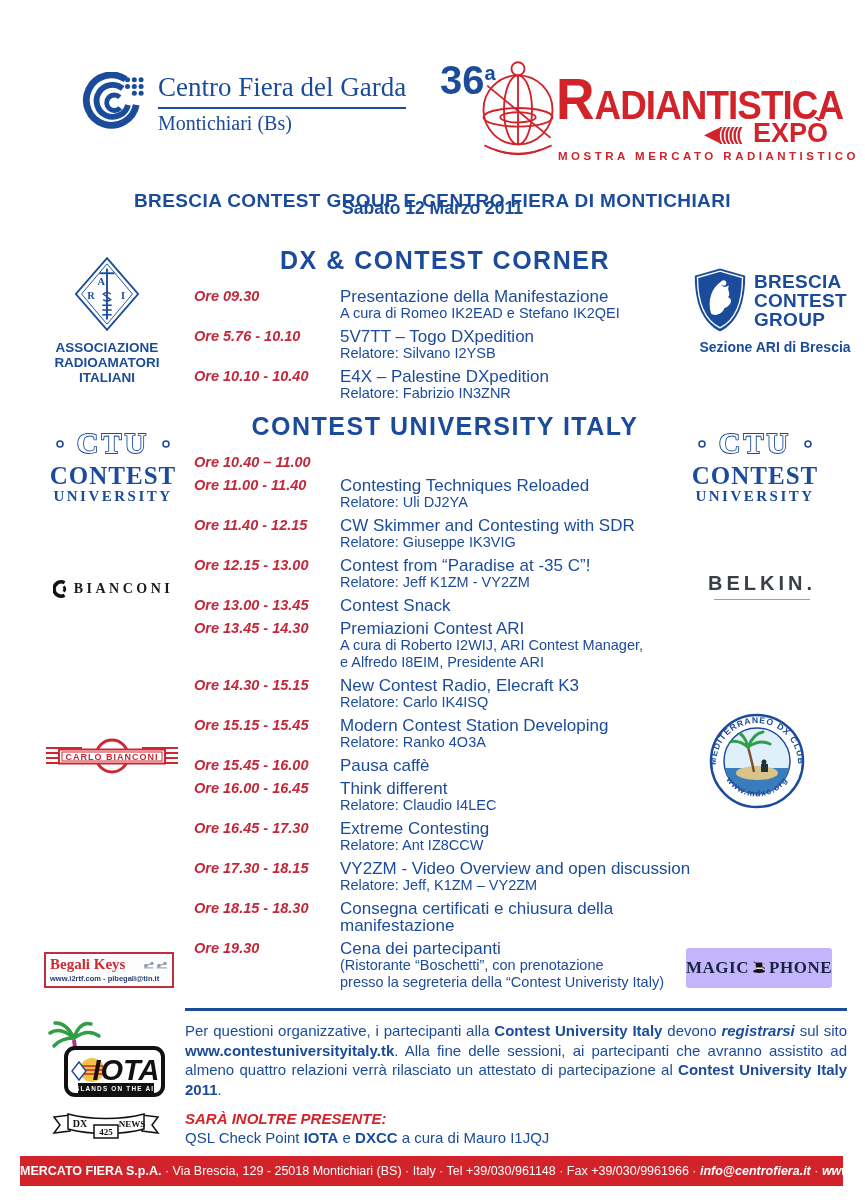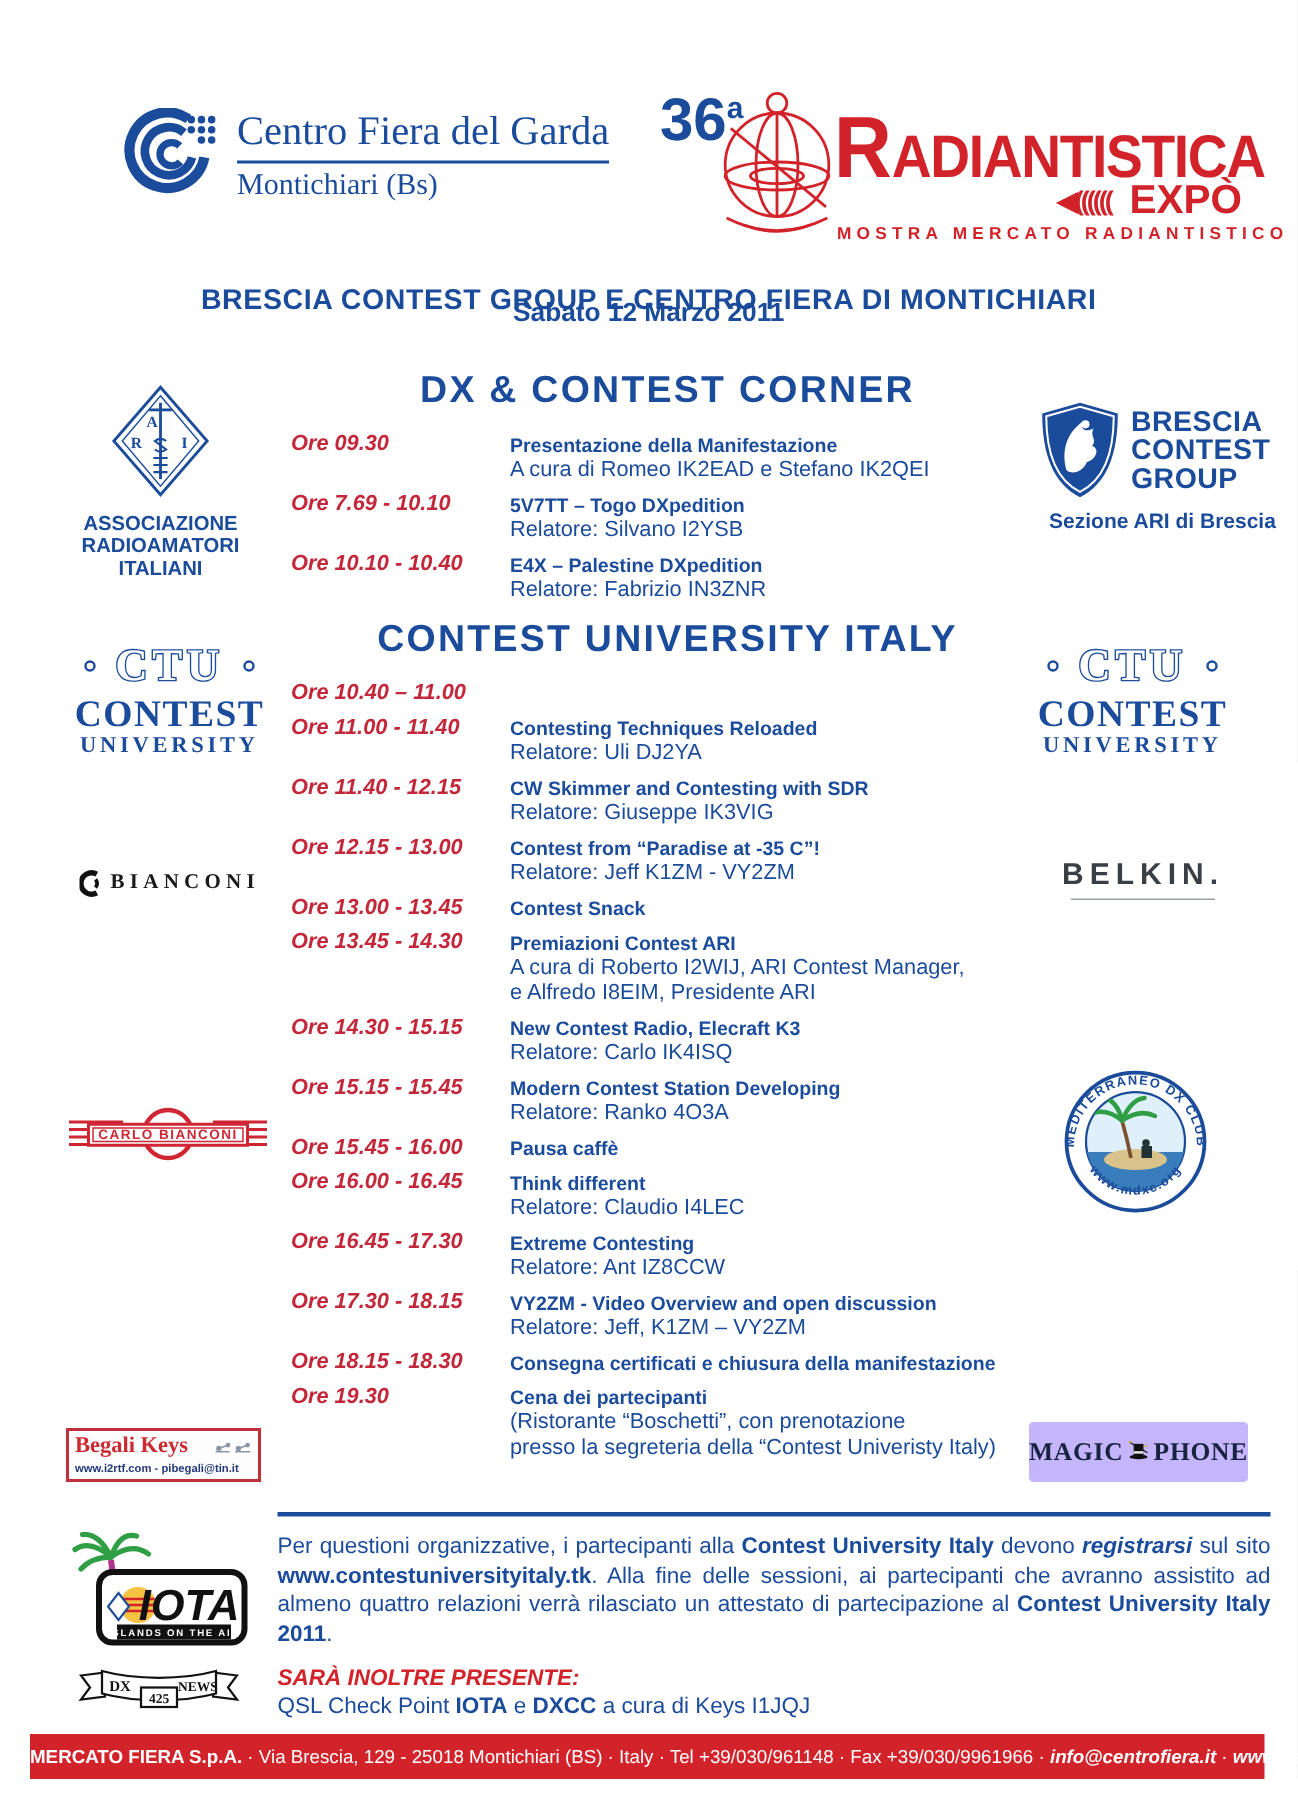--- a/index.html
+++ b/index.html
@@ -29,21 +29,21 @@
   
   .title1 { position:absolute; left:0; top:190px; width:100%; text-align:center; color:var(--blue); font-weight:bold; font-size:19px; letter-spacing:.4px; }
   .title2 { position:absolute; left:0; top:198px; width:100%; text-align:center; color:var(--blue); font-weight:bold; font-size:17.5px; }
   
   .center { position:absolute; left:190px; top:246px; width:510px; }
   .section-heading { color:var(--blue); font-weight:bold; font-size:25px; letter-spacing:1.5px; text-align:center; margin:0 0 13px 0; white-space:nowrap; }
   .section-heading.second { margin-top:10px; }
   .row { display:flex; margin-bottom:6px; }
   .time { flex:none; width:150px; padding-left:4px; color:var(--timered); font-weight:bold; font-style:italic; font-size:14.5px; line-height:17px; }
   .talk { flex:1; }
-  .talk-title { color:var(--blue); font-weight:bold; font-size:13px; line-height:17px; }
+  .talk-title { color:var(--blue); font-weight:normal; font-size:17px; line-height:17px; }
   .talk-detail { color:var(--blue); font-size:14.5px; line-height:17px; }
   
   .rail-block { position:absolute; }
   .ari { left:33px; top:256px; width:148px; text-align:center; }
   .ari-lines { margin-top:4px; color:var(--blue); font-weight:bold; font-size:13.5px; line-height:15px; }
   .bcg { left:693px; top:266px; width:164px; }
   .bcg-top { display:flex; gap:7px; align-items:center; }
   .bcg-words { color:var(--blue); font-weight:bold; font-size:19px; line-height:19px; letter-spacing:.3px; }
   .bcg-caption { margin-top:5px; color:var(--blue); font-weight:bold; font-size:14px; text-align:center; }
   .ctu { width:134px; text-align:center; }
@@ -133,21 +133,21 @@
     <h2 class="section-heading">DX &amp; CONTEST CORNER</h2>
     <div>
         <div class="row">
           <div class="time">Ore 09.30</div>
           <div class="talk">
             <div class="talk-title">Presentazione della Manifestazione</div>
             <div class="talk-detail">A cura di Romeo IK2EAD e Stefano IK2QEI</div>
           </div>
         </div>
         <div class="row">
-          <div class="time">Ore 7.69 - 10.10</div>
+          <div class="time">Ore 5.76 - 10.10</div>
           <div class="talk">
             <div class="talk-title">5V7TT – Togo DXpedition</div>
             <div class="talk-detail">Relatore: Silvano I2YSB</div>
           </div>
         </div>
         <div class="row">
           <div class="time">Ore 10.10 - 10.40</div>
           <div class="talk">
             <div class="talk-title">E4X – Palestine DXpedition</div>
             <div class="talk-detail">Relatore: Fabrizio IN3ZNR</div>
@@ -433,18 +433,18 @@
       <text x="30" y="21" text-anchor="middle" font-family="Liberation Serif, serif" font-weight="bold" font-size="10" fill="#111">DX</text>
       <text x="56" y="29" text-anchor="middle" font-family="Liberation Serif, serif" font-weight="bold" font-size="9" fill="#111">425</text>
       <text x="82" y="21" text-anchor="middle" font-family="Liberation Serif, serif" font-weight="bold" font-size="9" fill="#111">NEWS</text>
     </svg>
   </div>
 
   <div class="bottom">
     <div class="bottom-rule"></div>
     <p class="reg-par"><span>Per questioni organizzative, i partecipanti alla </span><span style="font-weight: bold;">Contest University Italy</span><span> devono </span><span style="font-weight: bold; font-style: italic;">registrarsi</span><span> sul sito </span><span style="font-weight: bold;">www.contestuniversityitaly.tk</span><span>. Alla fine delle sessioni, ai partecipanti che avranno assistito ad almeno quattro relazioni verrà rilasciato un attestato di partecipazione al </span><span style="font-weight: bold;">Contest University Italy 2011</span><span>.</span></p>
     <div class="also-label">SARÀ INOLTRE PRESENTE:</div>
-    <div class="also-line"><span>QSL Check Point </span><span style="font-weight: bold;">IOTA</span><span> e </span><span style="font-weight: bold;">DXCC</span><span> a cura di Keys I1JQJ</span></div>
+    <div class="also-line"><span>QSL Check Point </span><span style="font-weight: bold;">IOTA</span><span> e </span><span style="font-weight: bold;">DXCC</span><span> a cura di Mauro I1JQJ</span></div>
   </div>
 
   <div class="footer"><span style="font-weight: bold;">MERCATO FIERA S.p.A.</span><span> · Via Brescia, 129 - 25018 Montichiari (BS) · Italy · Tel +39/030/961148 · Fax +39/030/9961966 · </span><span style="font-weight: bold; font-style: italic;">info@centrofiera.it</span><span> · </span><span style="font-weight: bold; font-style: italic;">www.centrofiera.it</span></div>
 
 </div>
 
 </body></html>

